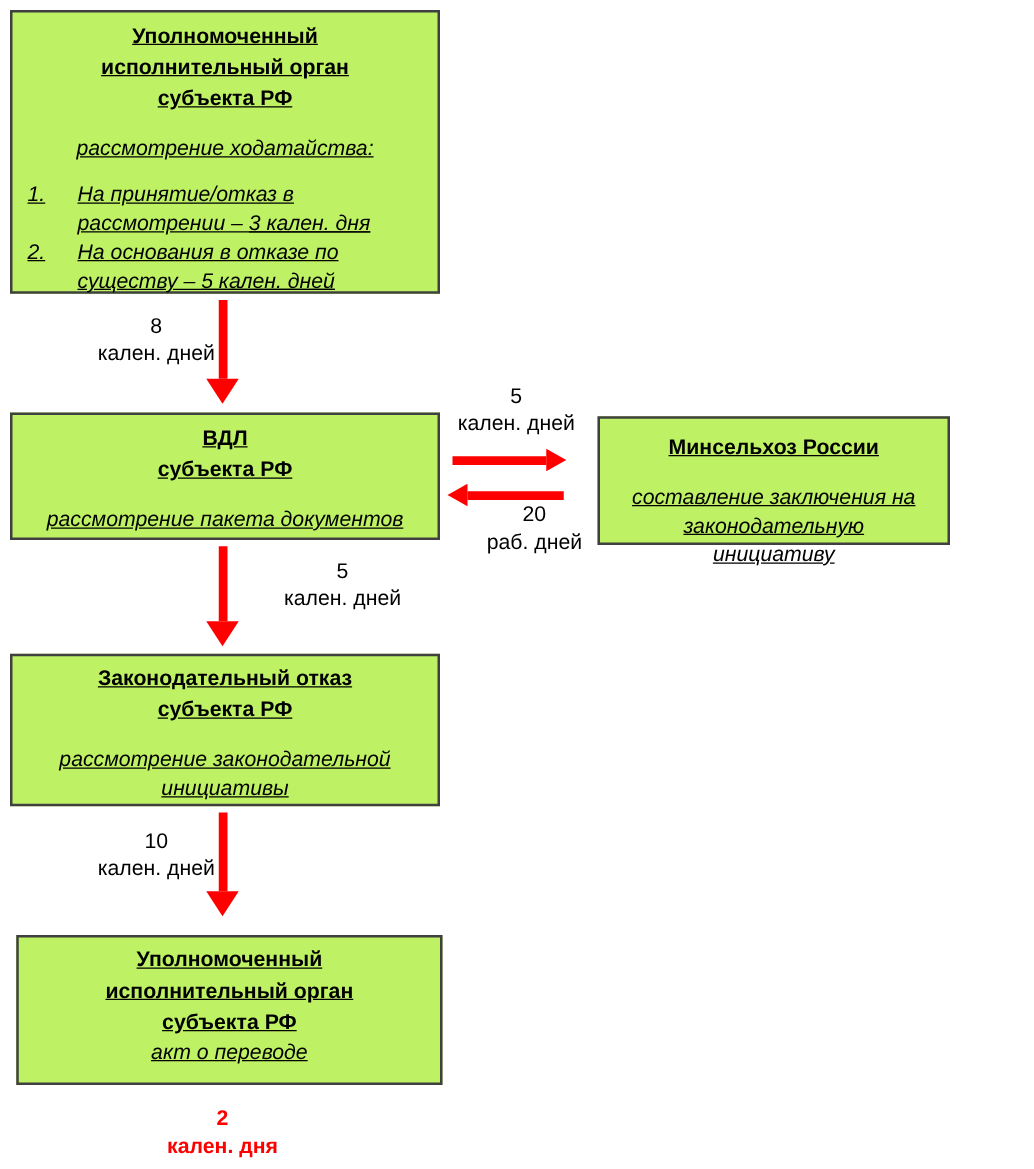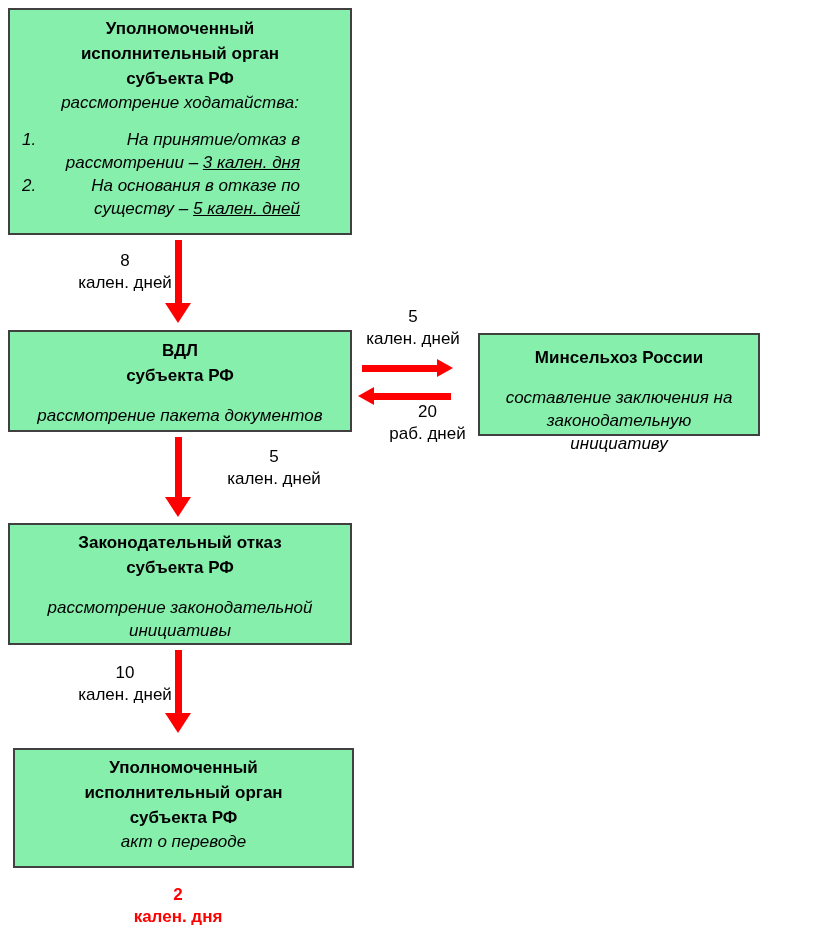--- a/index.html
+++ b/index.html
@@ -14,35 +14,36 @@
     height: 935px;
     background: #ffffff;
     font-family: "Liberation Sans", sans-serif;
     color: var(--text);
     overflow: hidden;
   }
   .node {
     position: absolute;
     box-sizing: border-box;
     border: 2px solid var(--border);
-    background: #86efac;
+    background: #bef264;
     text-align: center;
+    text-decoration: underline;
   }
   .node-title { font-weight: bold; font-size: 17px; line-height: 25px; }
   .node-sub   { font-style: italic; font-size: 17px; line-height: 23px; padding: 0 16px; }
   .nlist { margin-top: 14px; }
   .nitem {
     display: flex;
     text-align: left;
     font-style: italic;
     font-size: 17px;
     line-height: 23px;
   }
   .nnum  { box-sizing: border-box; width: 52px; padding-left: 12px; flex: none; }
-  .ntext { width: 238px; text-align: right; }
+  .ntext { width: 238px; }
   .u { text-decoration: underline; }
 
   
   .varrow {
     position: absolute;
     width: 26px;
     display: flex;
     flex-direction: column;
     align-items: center;
   }
@@ -83,21 +84,21 @@
 <body>
 
 <div class="stage">
 
   <div class="node" style="left:8px; top:8px; width:344px; height:227px; padding-top:6px;">
     <div class="node-title">
       <div>Уполномоченный</div>
       <div>исполнительный орган</div>
       <div>субъекта РФ</div>
     </div>
-    <div class="node-sub" style="margin-top:0;">рассмотрение ходатайства:</div>
+    <div class="node-sub" style="margin-top:16px;">рассмотрение ходатайства:</div>
     <div class="nlist">
       <div class="nitem">
         <span class="nnum">1.</span>
         <span class="ntext"><span>На принятие/отказ в рассмотрении – </span><span class="u">3 кален. дня</span></span>
       </div>
       <div class="nitem">
         <span class="nnum">2.</span>
         <span class="ntext"><span>На основания в отказе по существу – </span><span class="u">5 кален. дней</span></span>
       </div>
     </div>

